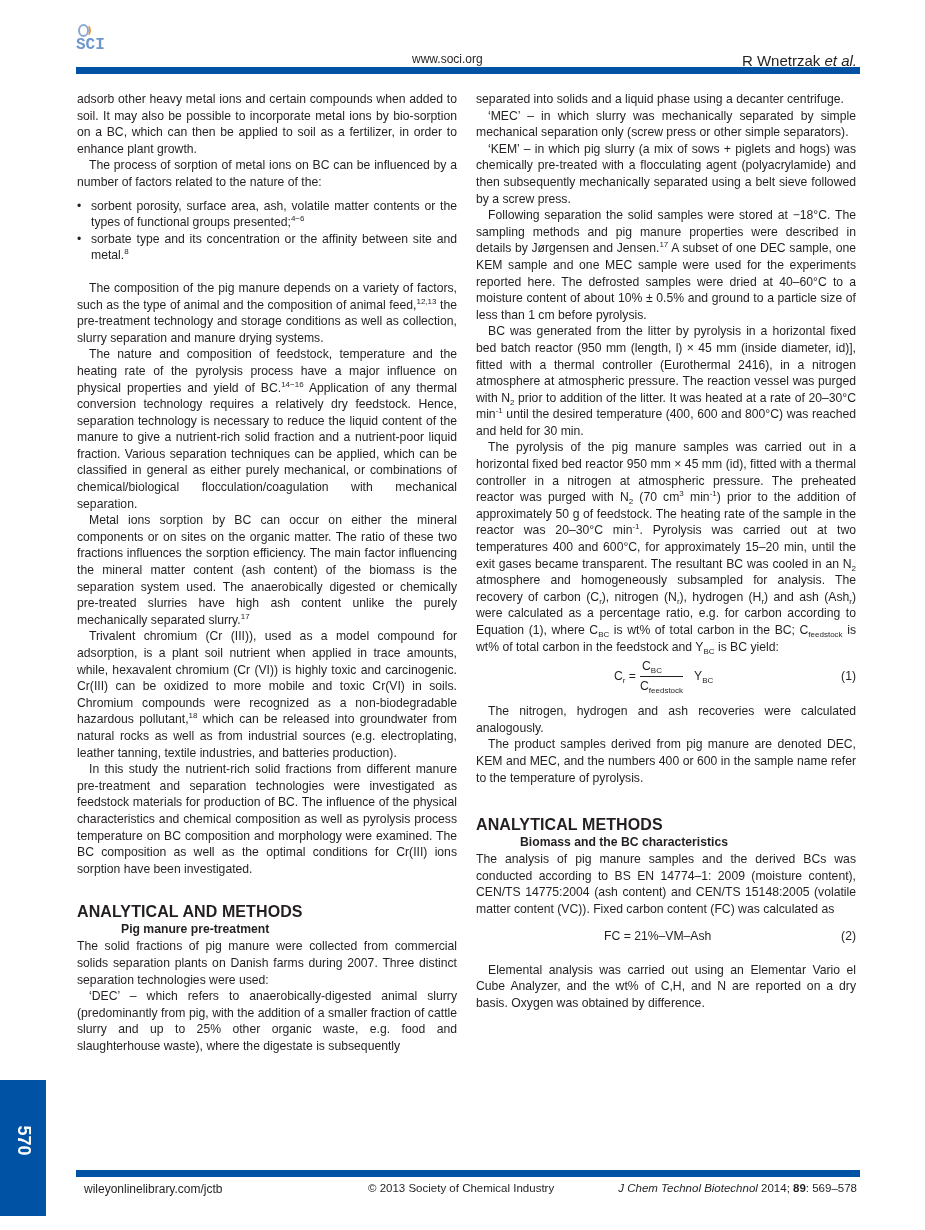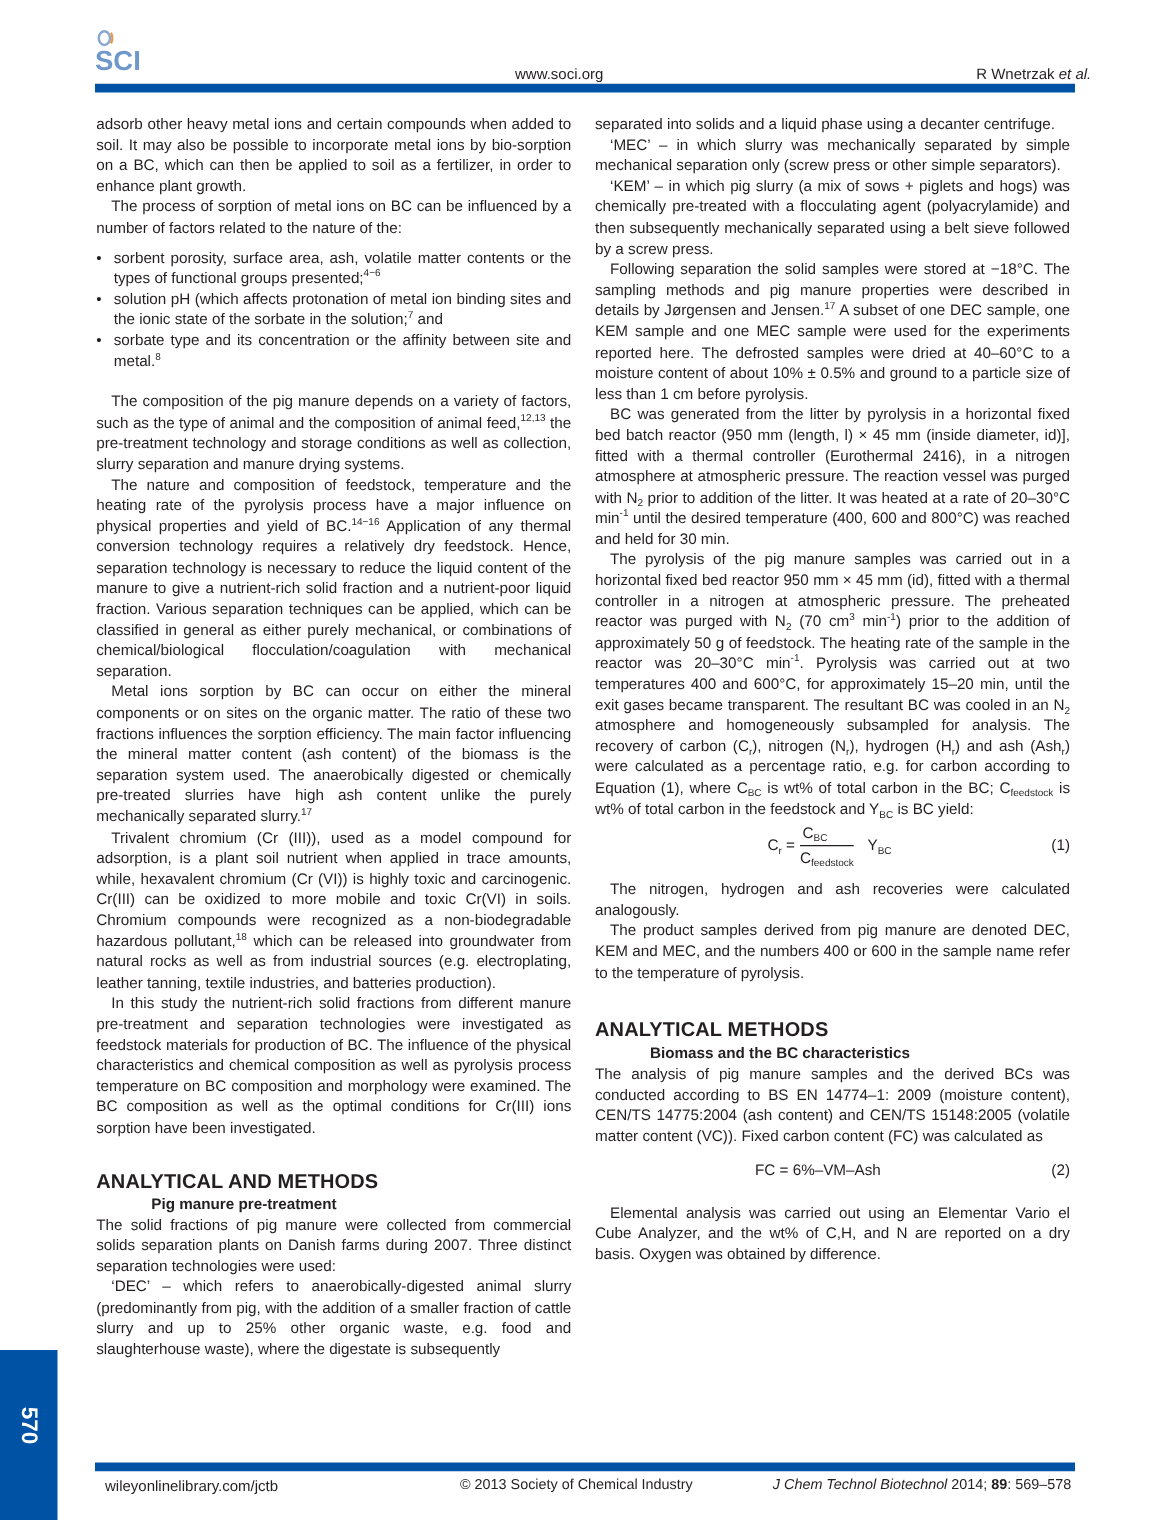--- a/index.html
+++ b/index.html
@@ -1,23 +1,23 @@
 <!DOCTYPE html>
 <html><head>
 <meta charset="utf-8">
 <style>
   html, body { margin:0; padding:0; background:#ffffff; }
   body { width:925px; height:1230px; position:relative; overflow:hidden;
          font-family:"Liberation Sans", "DejaVu Sans", sans-serif; color:#231f20; }
   .logo { position:absolute; left:76px; top:22px; width:70px; height:42px; }
   .logo-ring { position:absolute; left:2px; top:2px; width:11px; height:13px; border:2px solid #8aa9d0; border-radius:50%; box-sizing:border-box; }
   .logo-ring-accent { position:absolute; left:5px; top:2px; width:10px; height:13px; border:2px solid transparent; border-right-color:#e39a4a; border-radius:50%; box-sizing:border-box; }
-  .logo-text { position:absolute; left:0; top:14px; font-family:Liberation Sans, sans-serif; font-weight:bold; font-size:22px; color:#6e97cb; letter-spacing:0px; }
+  .logo-text { position:absolute; left:0; top:14px; font-family:Liberation Mono, monospace; font-weight:bold; font-size:16px; color:#6e97cb; letter-spacing:0px; }
   .hdr-url { position:absolute; left:412px; top:52px; font-size:12px; }
-  .hdr-author { position:absolute; right:52px; top:52px; font-size:12px; }
+  .hdr-author { position:absolute; right:68px; top:52px; font-size:15px; }
   .hdr-author i { font-style:italic; }
   .rule-top { position:absolute; left:76px; top:67px; width:784px; height:7px; background:#0052a5; }
   .rule-bottom { position:absolute; left:76px; top:1170px; width:784px; height:7px; background:#0052a5; }
   .col { position:absolute; top:91px; width:380px; font-size:12.2px; line-height:16.6px; text-align:justify; }
   .col-left { left:77px; }
   .col-right { left:476px; width:380px; }
   .col p { margin:0; text-indent:12px; }
   .col p.noind { text-indent:0; }
   .col ul { margin:7px 0 8px 0; padding:0; list-style:none; }
   .col ul li { position:relative; padding-left:14px; }
@@ -55,21 +55,20 @@
 </div>
 <div class="hdr-url">www.soci.org</div>
 <div class="hdr-author"><span>R Wnetrzak </span><i>et al.</i></div>
 <div class="rule-top"></div>
 
 <div class="col col-left">
   <p class="noind">adsorb other heavy metal ions and certain compounds when added to soil. It may also be possible to incorporate metal ions by bio-sorption on a BC, which can then be applied to soil as a fertilizer, in order to enhance plant growth.</p>
   <p>The process of sorption of metal ions on BC can be influenced by a number of factors related to the nature of the:</p>
   <ul>
     <li><span>sorbent porosity, surface area, ash, volatile matter contents or the types of functional groups presented;</span><sup>4−6</sup><span></span></li>
-    <li><span>solution pH (which affects protonation of metal ion binding sites and the ionic state of the sorbate in the solution;</span><sup>7</sup><span> and</span></li>
     <li><span>sorbate type and its concentration or the affinity between site and metal.</span><sup>8</sup><span></span></li>
   </ul>
   <div class="gap"></div>
   <p><span>The composition of the pig manure depends on a variety of factors, such as the type of animal and the composition of animal feed,</span><sup>12,13</sup><span> the pre-treatment technology and storage conditions as well as collection, slurry separation and manure drying systems.</span></p>
   <p><span>The nature and composition of feedstock, temperature and the heating rate of the pyrolysis process have a major influence on physical properties and yield of BC.</span><sup>14−16</sup><span> Application of any thermal conversion technology requires a relatively dry feedstock. Hence, separation technology is necessary to reduce the liquid content of the manure to give a nutrient-rich solid fraction and a nutrient-poor liquid fraction. Various separation techniques can be applied, which can be classified in general as either purely mechanical, or combinations of chemical/biological flocculation/coagulation with mechanical separation.</span></p>
   <p><span>Metal ions sorption by BC can occur on either the mineral components or on sites on the organic matter. The ratio of these two fractions influences the sorption efficiency. The main factor influencing the mineral matter content (ash content) of the biomass is the separation system used. The anaerobically digested or chemically pre-treated slurries have high ash content unlike the purely mechanically separated slurry.</span><sup>17</sup></p>
   <p><span>Trivalent chromium (Cr (III)), used as a model compound for adsorption, is a plant soil nutrient when applied in trace amounts, while, hexavalent chromium (Cr (VI)) is highly toxic and carcinogenic. Cr(III) can be oxidized to more mobile and toxic Cr(VI) in soils. Chromium compounds were recognized as a non-biodegradable hazardous pollutant,</span><sup>18</sup><span> which can be released into groundwater from natural rocks as well as from industrial sources (e.g. electroplating, leather tanning, textile industries, and batteries production).</span></p>
   <p>In this study the nutrient-rich solid fractions from different manure pre-treatment and separation technologies were investigated as feedstock materials for production of BC. The influence of the physical characteristics and chemical composition as well as pyrolysis process temperature on BC composition and morphology were examined. The BC composition as well as the optimal conditions for Cr(III) ions sorption have been investigated.</p>
   <h2>ANALYTICAL AND METHODS</h2>
   <h3>Pig manure pre-treatment</h3>
@@ -94,21 +93,21 @@
     <span class="rest"><span>Y</span><sub>BC</sub></span>
     <span class="eqnum">(1)</span>
   </div>
 
   <p>The nitrogen, hydrogen and ash recoveries were calculated analogously.</p>
   <p>The product samples derived from pig manure are denoted DEC, KEM and MEC, and the numbers 400 or 600 in the sample name refer to the temperature of pyrolysis.</p>
   <h2 style="margin-top:30px;">ANALYTICAL METHODS</h2>
   <h3>Biomass and the BC characteristics</h3>
   <p class="noind">The analysis of pig manure samples and the derived BCs was conducted according to BS EN 14774–1: 2009 (moisture content), CEN/TS 14775:2004 (ash content) and CEN/TS 15148:2005 (volatile matter content (VC)). Fixed carbon content (FC) was calculated as</p>
   <div class="eq2">
-    <span class="expr">FC = 6%–VM–Ash</span>
+    <span class="expr">FC = 21%–VM–Ash</span>
     <span class="eqnum">(2)</span>
   </div>
   <p>Elemental analysis was carried out using an Elementar Vario el Cube Analyzer, and the wt% of C,H, and N are reported on a dry basis. Oxygen was obtained by difference.</p>
 </div>
 
 <div class="page-tab">
   <div class="page-num">570</div>
 </div>
 <div class="rule-bottom"></div>
 <div class="foot-left">wileyonlinelibrary.com/jctb</div>

